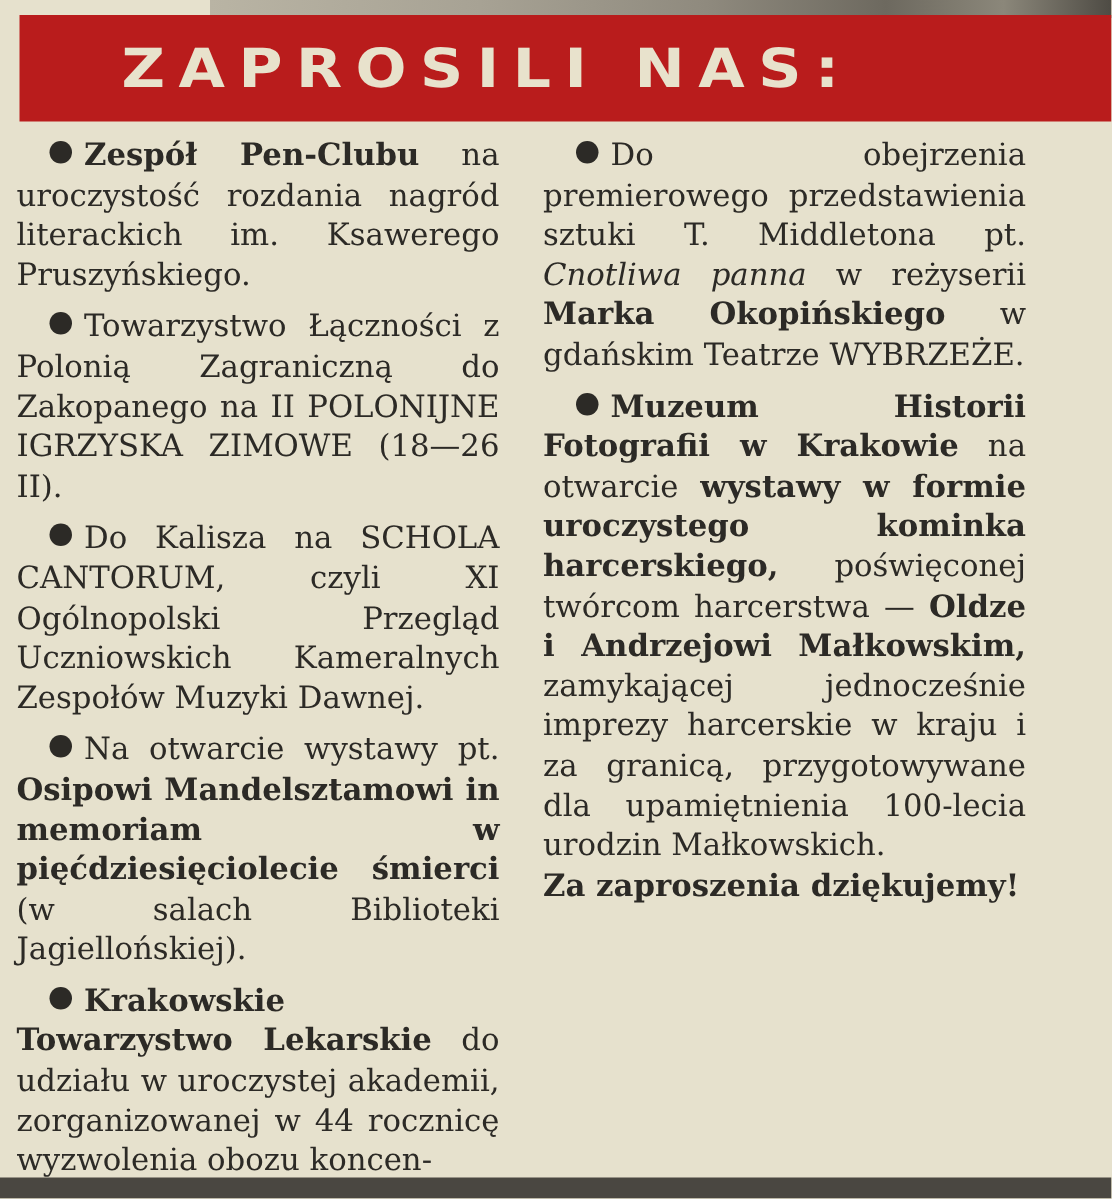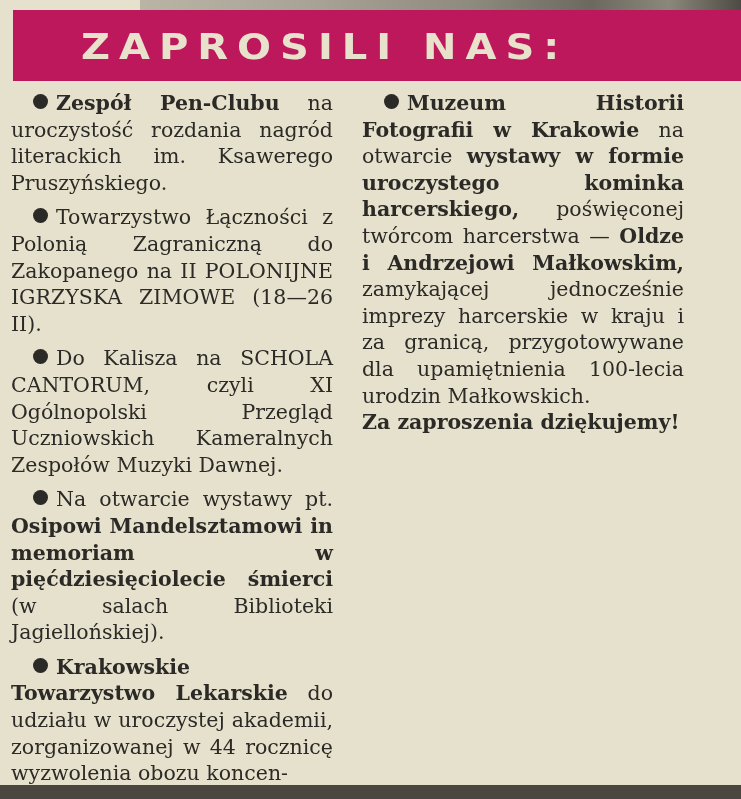--- a/index.html
+++ b/index.html
@@ -8,21 +8,21 @@
     background: #e6e1cd;
     font-family: "DejaVu Serif", "Liberation Serif", serif;
     color: #2c2a26;
   }
   .photo-strip {
     position: absolute; left: 140px; top: 0; width: 601px; height: 12px;
     background: linear-gradient(90deg, #b9b4a4 0%, #a7a294 30%, #8f8a7e 55%, #6d695f 75%, #8b877a 88%, #4e4b44 100%);
   }
   .banner {
     position: absolute; left: 13px; top: 10px; width: 728px; height: 71px;
-    background: #be185d;
+    background: #b91c1c;
   }
   .banner-title {
     position: absolute; left: 68px; top: 18px;
     font-family: "DejaVu Sans", "Liberation Sans", sans-serif;
     font-weight: bold; font-size: 40px; letter-spacing: 9px;
     color: #e8e2cc; line-height: 40px;
     transform: scaleY(0.9); transform-origin: left top;
   }
   .col {
     position: absolute; top: 90px;
@@ -67,19 +67,22 @@
   </p>
   <p class="para indent">
     <span class="bullet"></span><span>Na otwarcie wystawy pt. </span><span class="b">Osipowi Mandelsztamowi in memoriam w pięćdziesięciolecie śmierci</span><span> (w salach Biblioteki Jagiellońskiej).</span>
   </p>
   <p class="para indent">
     <span class="bullet"></span><span class="b">Krakowskie Towarzystwo Lekarskie</span><span> do udziału w uroczystej akademii, zorganizowanej w 44 rocznicę wyzwolenia obozu koncen-</span>
   </p>
 </div>
 
 <div class="col col-right">
+  <p class="para indent">
+    <span class="bullet"></span><span>Do obejrzenia premierowego przedstawienia sztuki T. Middletona pt. </span><span class="i">Cnotliwa panna</span><span> w reżyserii </span><span class="b">Marka Okopińskiego</span><span> w gdańskim Teatrze WYBRZEŻE.</span>
+  </p>
   <p class="para indent" style="margin-bottom:0">
     <span class="bullet"></span><span class="b">Muzeum Historii Fotografii w Krakowie</span><span> na otwarcie </span><span class="b">wystawy w formie uroczystego kominka harcerskiego,</span><span> poświęconej twórcom harcerstwa — </span><span class="b">Oldze i Andrzejowi Małkowskim,</span><span> zamykającej jednocześnie imprezy harcerskie w kraju i za granicą, przygotowywane dla upamiętnienia 100-lecia urodzin Małkowskich.</span>
   </p>
   <p class="para cont bi" style="text-align:left">Za zaproszenia dziękujemy!</p>
 </div>
 
 <div class="bottom-rule"></div>
 
 </body></html>

